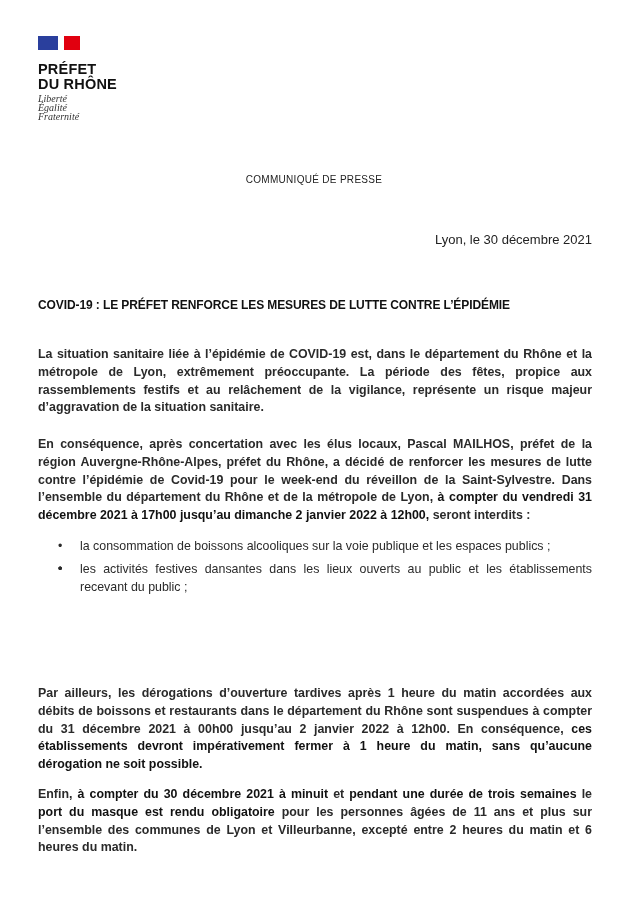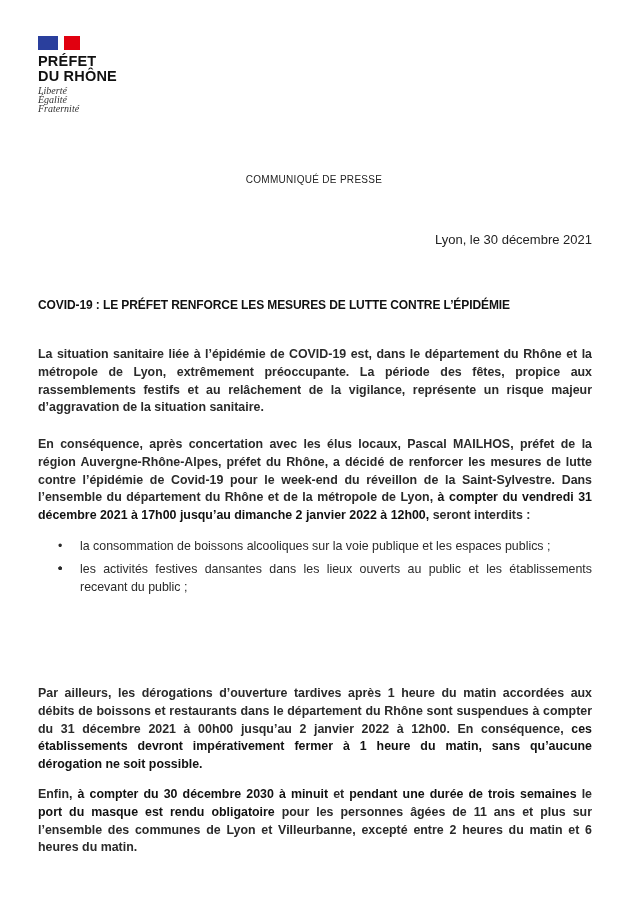--- a/index.html
+++ b/index.html
@@ -5,21 +5,21 @@
   html, body { margin: 0; padding: 0; background: #ffffff; }
   body {
     width: 628px; height: 897px; position: relative; overflow: hidden;
     font-family: "Liberation Sans", sans-serif; color: #1e1e1e;
   }
   .logo { position: absolute; left: 38px; top: 34px; width: 110px; }
   .flag { display: flex; align-items: flex-end; height: 16px; }
   .flag .blue { width: 20px; height: 14px; background: #2a3f9d; }
   .flag .gap { width: 6px; height: 14px; background: #fff; position: relative; }
   .flag .red { width: 16px; height: 14px; background: #e1000f; }
-  .logo-title { font-weight: bold; font-size: 14.5px; line-height: 15px; letter-spacing: 0.2px; color: #111; margin-top: 4px; }
+  .logo-title { font-weight: bold; font-size: 14.5px; line-height: 15px; letter-spacing: 0.2px; color: #111; margin-top: 12px; }
   .motto { font-family: "Liberation Serif", serif; font-style: italic; font-size: 10px; line-height: 9px; color: #333; margin-top: 2px; }
 
   .doc-type { position: absolute; left: 0; right: 0; top: 174px; text-align: center; font-size: 10px; letter-spacing: 0.3px; color: #222; }
   .doc-date { position: absolute; right: 36px; top: 232px; font-size: 13px; color: #222; text-align: right; }
   .doc-title { position: absolute; left: 38px; top: 298px; font-size: 12px; font-weight: bold; color: #111; letter-spacing: -0.1px; }
 
   .para { position: absolute; left: 38px; width: 554px; font-size: 12.4px; line-height: 17.8px; color: #2a2a2a; text-align: justify; font-weight: bold; }
   .para b { color: #111; }
   #p1 { top: 346px; }
   #p2 { top: 436px; }
@@ -60,13 +60,13 @@
 
 <ul class="bullets">
   <li><span class="dot">•</span><span>la consommation de boissons alcooliques sur la voie publique et les espaces publics ;</span></li>
   <li><span class="dot">•</span></li>
   <li><span class="dot">•</span></li>
   <li><span class="dot">•</span><span>les activités festives dansantes dans les lieux ouverts au public et les établissements recevant du public ;</span></li>
 </ul>
 
 <p class="para" id="p3" style="margin:0"><span>Par ailleurs, les dérogations d’ouverture tardives après 1 heure du matin accordées aux débits de boissons et restaurants dans le département du Rhône sont suspendues à compter du 31 décembre 2021 à 00h00 jusqu’au 2 janvier 2022 à 12h00. En conséquence, </span><b>ces établissements devront impérativement fermer à 1 heure du matin, sans qu’aucune dérogation ne soit possible.</b></p>
 
-<p class="para" id="p4" style="margin:0"><span>Enfin, </span><b>à compter du 30 décembre 2030 à minuit</b><span> et </span><b>pendant une durée de trois semaines</b><span> le </span><b>port du masque est rendu obligatoire</b><span> pour les personnes âgées de 11 ans et plus sur l’ensemble des communes de Lyon et Villeurbanne, excepté entre 2 heures du matin et 6 heures du matin.</span></p>
+<p class="para" id="p4" style="margin:0"><span>Enfin, </span><b>à compter du 30 décembre 2021 à minuit</b><span> et </span><b>pendant une durée de trois semaines</b><span> le </span><b>port du masque est rendu obligatoire</b><span> pour les personnes âgées de 11 ans et plus sur l’ensemble des communes de Lyon et Villeurbanne, excepté entre 2 heures du matin et 6 heures du matin.</span></p>
 
 </body></html>

